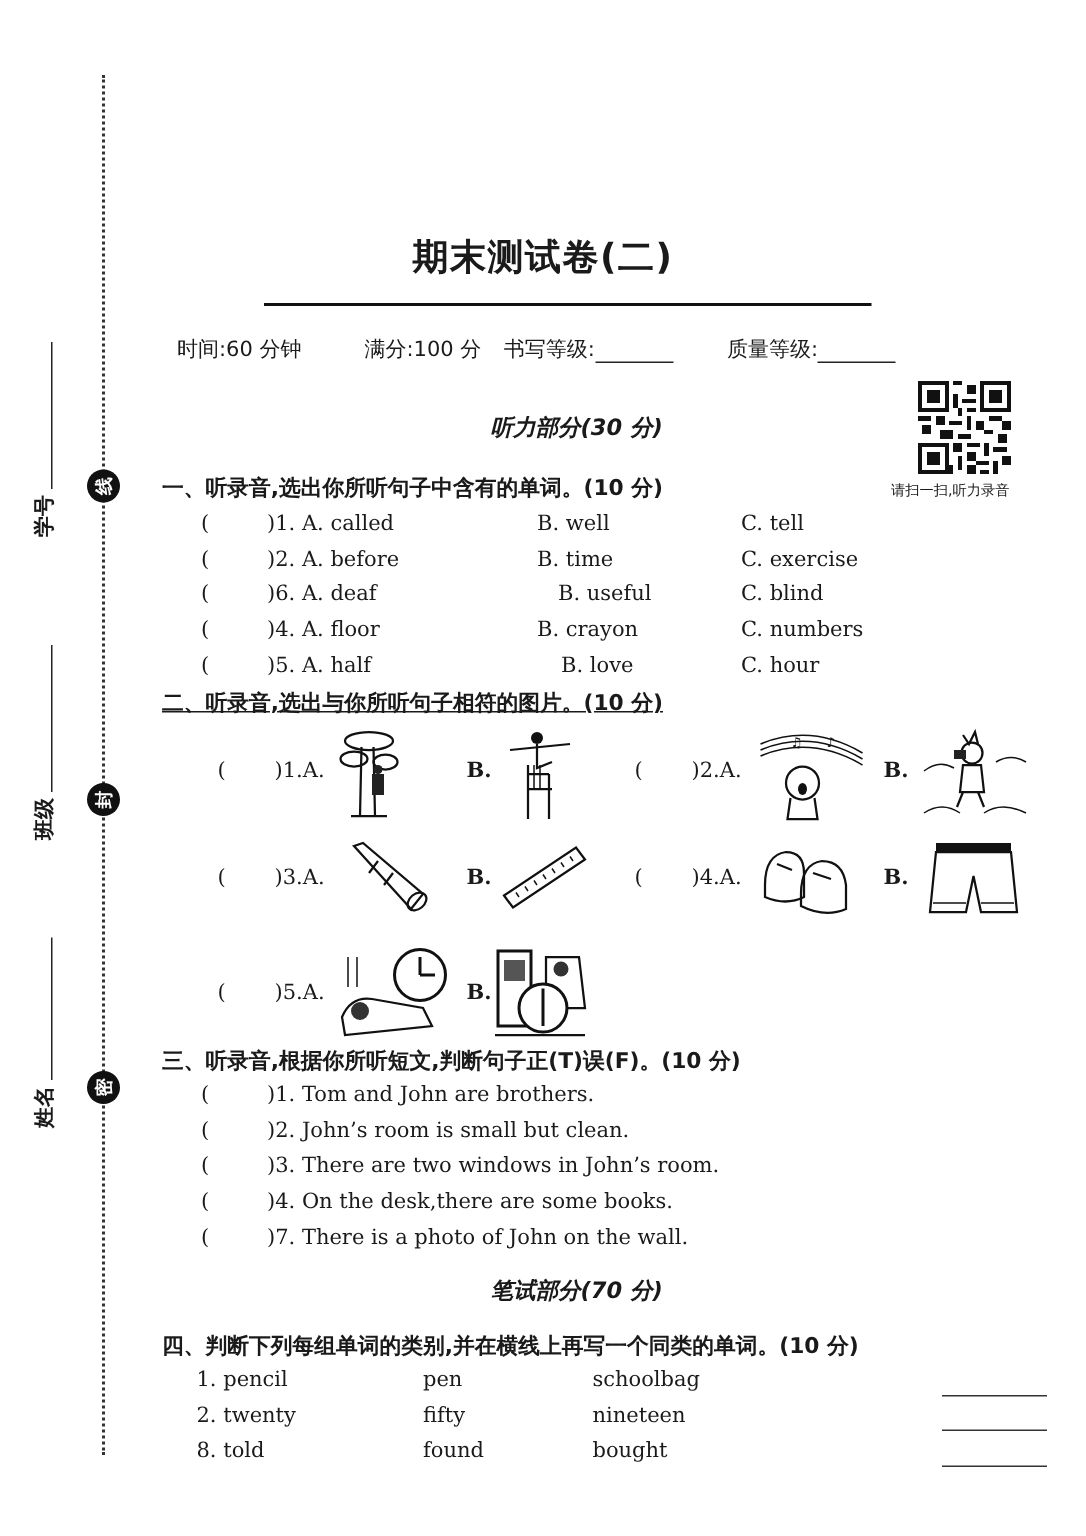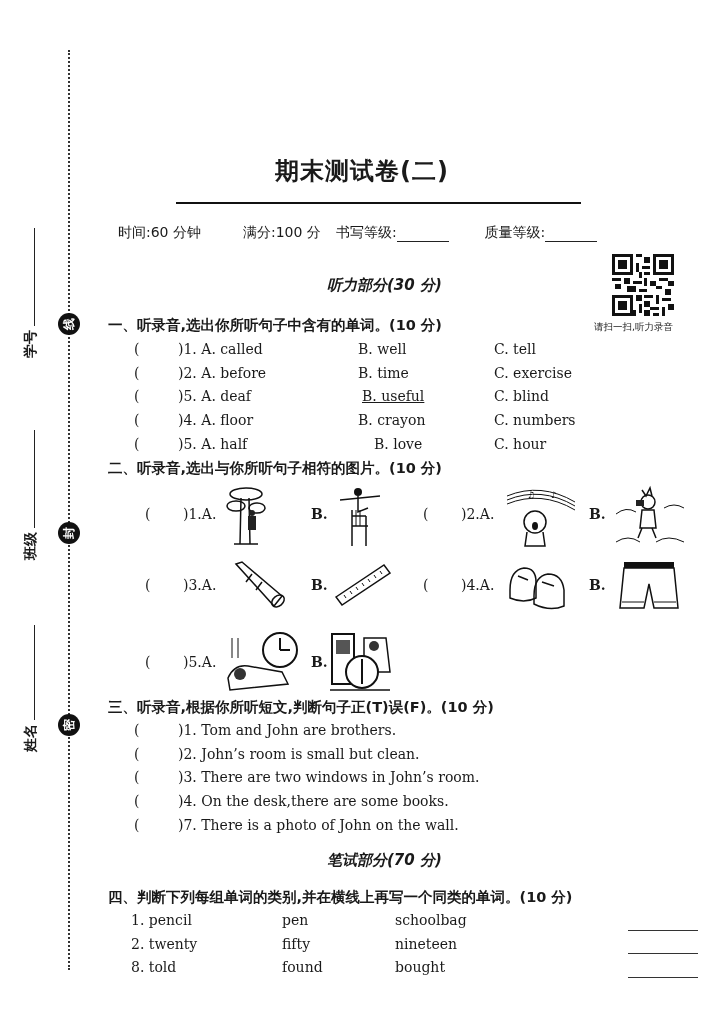--- a/index.html
+++ b/index.html
@@ -151,39 +151,39 @@
     <span class="paren" style="left:360px;">C. tell</span>
   </div>
   <div class="row" style="top:365px;left:134px;width:460px;">
     <span class="paren" style="left:0;">(</span>
     <span class="paren" style="left:44px;">)2. A. before</span>
     <span class="paren" style="left:224px;">B. time</span>
     <span class="paren" style="left:360px;">C. exercise</span>
   </div>
   <div class="row" style="top:388px;left:134px;width:460px;">
     <span class="paren" style="left:0;">(</span>
-    <span class="paren" style="left:44px;">)5. A. deaf</span>
-    <span class="paren" style="left:228px;text-decoration:underline;">B. useful</span>
+    <span class="paren" style="left:44px;">)6. A. deaf</span>
+    <span class="paren" style="left:238px;">B. useful</span>
     <span class="paren" style="left:360px;">C. blind</span>
   </div>
   <div class="row" style="top:412px;left:134px;width:460px;">
     <span class="paren" style="left:0;">(</span>
     <span class="paren" style="left:44px;">)4. A. floor</span>
     <span class="paren" style="left:224px;">B. crayon</span>
     <span class="paren" style="left:360px;">C. numbers</span>
   </div>
   <div class="row" style="top:436px;left:134px;width:460px;">
     <span class="paren" style="left:0;">(</span>
     <span class="paren" style="left:44px;">)5. A. half</span>
     <span class="paren" style="left:240px;">B. love</span>
     <span class="paren" style="left:360px;">C. hour</span>
   </div>
 </div>
 
-<div class="q-head" style="top:459px;">二、听录音,选出与你所听句子相符的图片。(10 分)</div>
+<div class="q-head" style="top:459px;text-decoration:underline;">二、听录音,选出与你所听句子相符的图片。(10 分)</div>
 
 <span class="pic-label" style="left:145px;top:506px;">(</span>
 <span class="pic-label" style="left:183px;top:506px;">)1.A.</span>
 <svg class="pic" style="left:226px;top:486px;" width="40" height="60" viewBox="0 0 40 60">
   <ellipse cx="20" cy="8" rx="16" ry="6" fill="none" stroke="#111" stroke-width="1.5"></ellipse>
   <ellipse cx="10" cy="20" rx="9" ry="5" fill="none" stroke="#111" stroke-width="1.5"></ellipse>
   <ellipse cx="31" cy="22" rx="8" ry="5" fill="none" stroke="#111" stroke-width="1.5"></ellipse>
   <path d="M15 12 L14 58 M23 12 L24 58" stroke="#111" stroke-width="1.5"></path>
   <rect x="22" y="30" width="8" height="14" fill="#222"></rect>
     <circle cx="26" cy="27" r="3" fill="#222"></circle>

